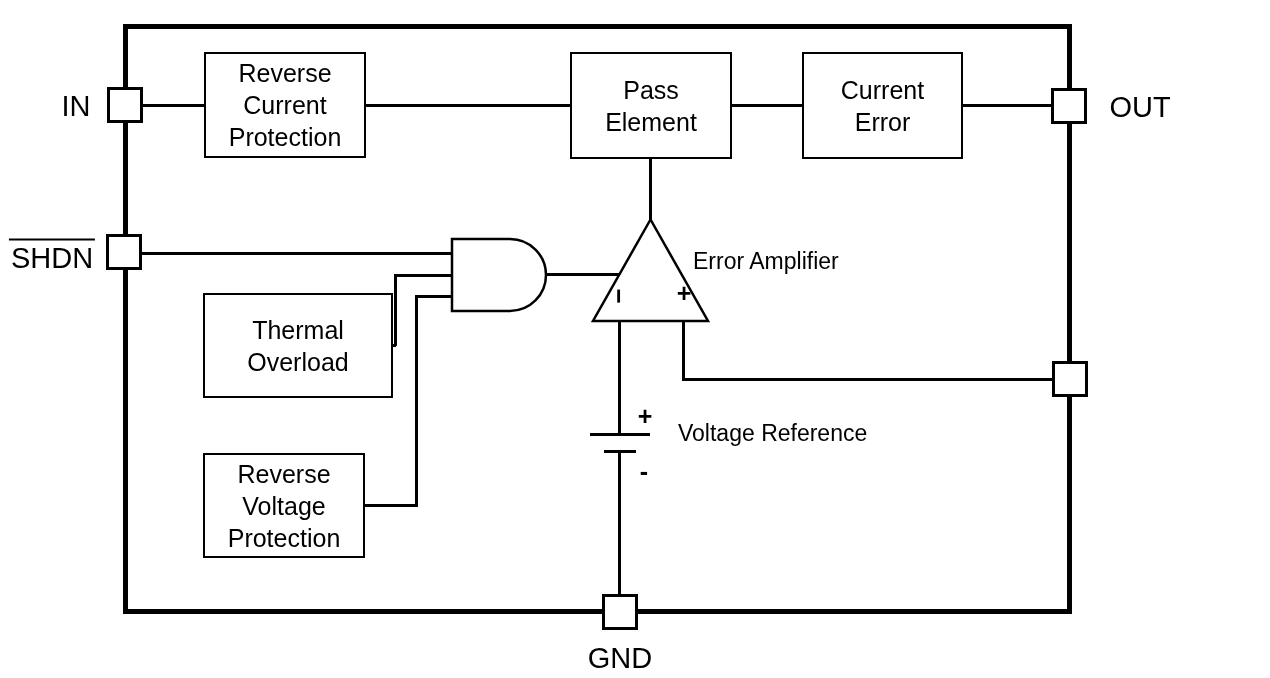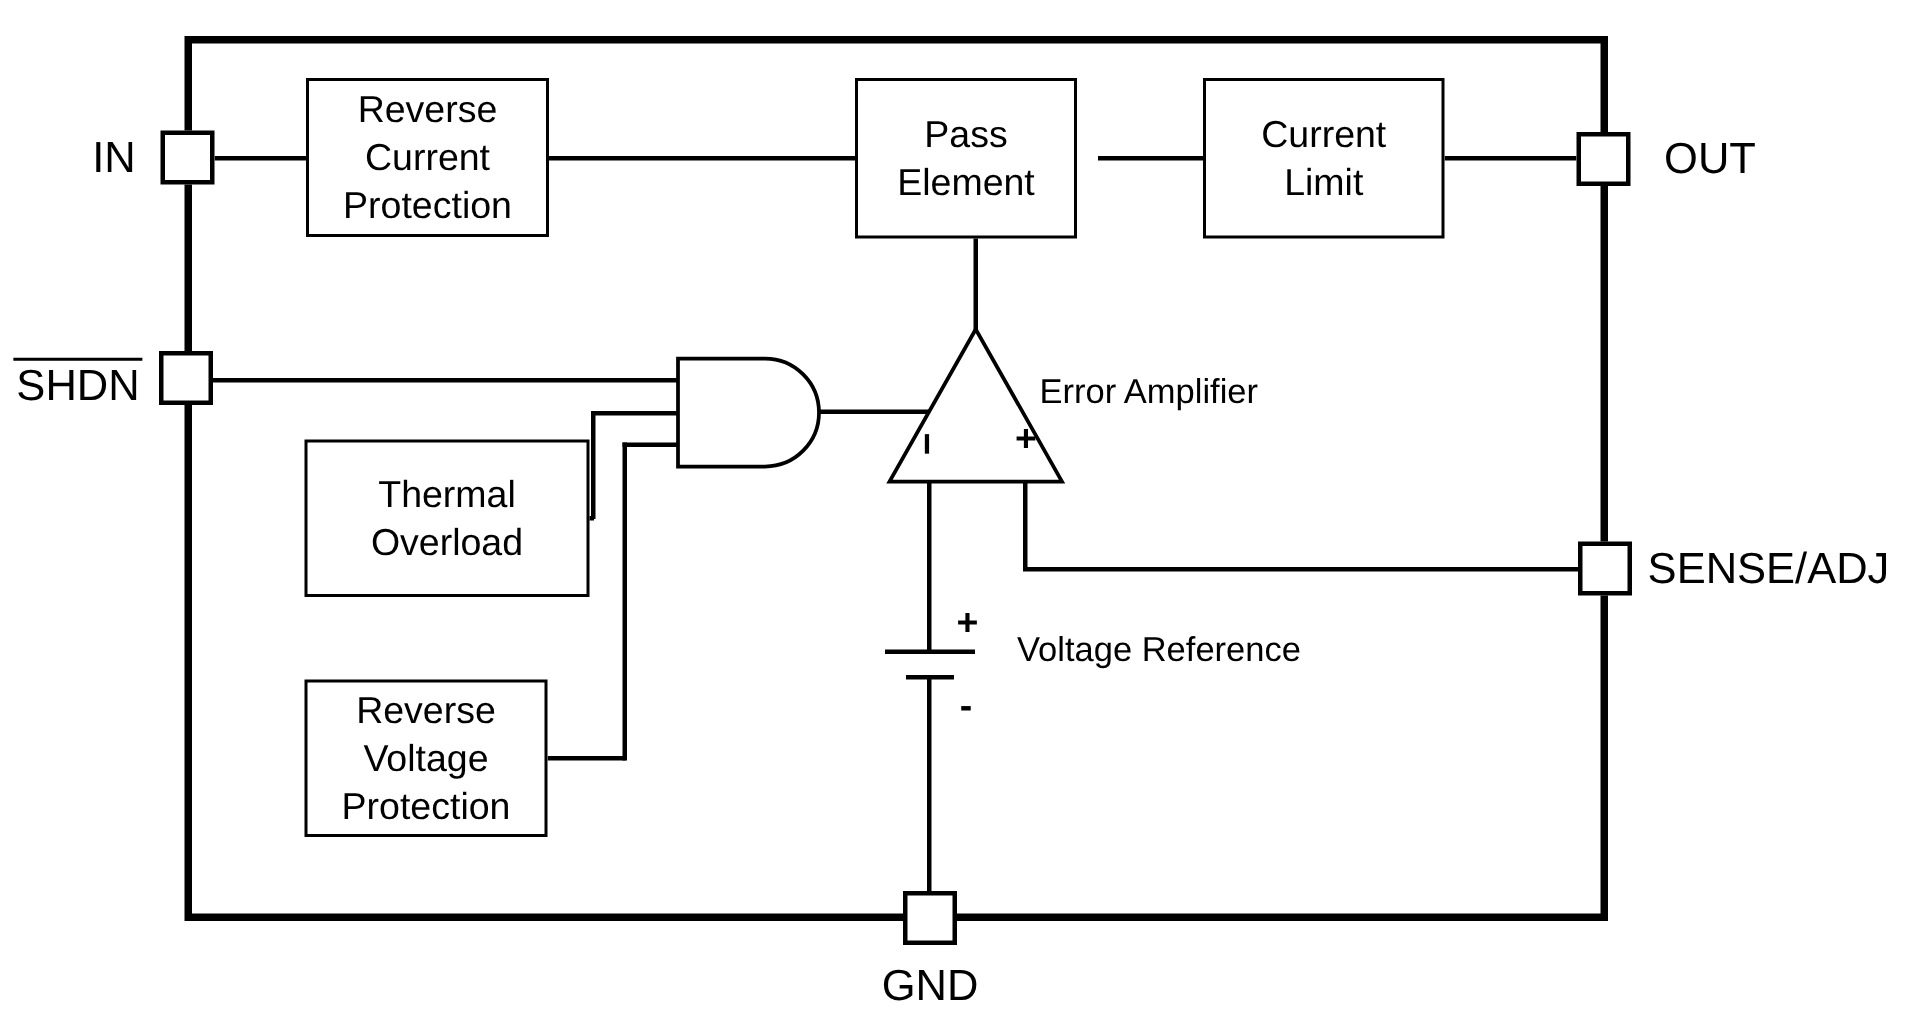--- a/index.html
+++ b/index.html
@@ -63,27 +63,27 @@
   <div class="wire" style="left:682px;top:378px;width:370px;height:2.5px"></div>
 
   <div class="wire" style="left:590px;top:433px;width:60px;height:3px"></div>
   <div class="wire" style="left:604px;top:450px;width:32px;height:3px"></div>
 
   <div class="block" style="left:204px;top:52px;width:162px;height:106px">
     <span>Reverse</span>
     <span>Current</span>
     <span>Protection</span>
   </div>
-  <div class="block" style="left:570px;top:52px;width:148px;height:107px">
+  <div class="block" style="left:570px;top:52px;width:162px;height:107px">
     <span>Pass</span>
     <span>Element</span>
   </div>
   <div class="block" style="left:802px;top:52px;width:161px;height:107px">
     <span>Current</span>
-    <span>Limit</span>
+    <span>Error</span>
   </div>
   <div class="block" style="left:203px;top:293px;width:190px;height:105px">
     <span>Thermal</span>
     <span>Overload</span>
   </div>
   <div class="block" style="left:203px;top:453px;width:162px;height:105px">
     <span>Reverse</span>
     <span>Voltage</span>
     <span>Protection</span>
   </div>
@@ -95,21 +95,20 @@
 
   <div class="pin" style="left:107px;top:87px"></div>
   <div class="pin" style="left:106px;top:234px"></div>
   <div class="pin" style="left:1051px;top:88px"></div>
   <div class="pin" style="left:1052px;top:361px"></div>
   <div class="pin" style="left:602px;top:594px"></div>
 
   <span class="lbl" style="left:76px;top:106px">IN</span>
   <span class="lbl" style="left:52px;top:258px"><span class="overline">SHDN</span></span>
   <span class="lbl" style="left:1140px;top:107px">OUT</span>
-  <span class="lbl" style="left:1179px;top:380px">SENSE/ADJ</span>
   <span class="lbl" style="left:620px;top:658px">GND</span>
 
   <span class="lbl-left" style="left:693px;top:261px">Error Amplifier</span>
   <span class="lbl-left" style="left:678px;top:433px">Voltage Reference</span>
   <span class="amp-minus" style="left:618px;top:296px">−</span>
   <span class="lbl sign" style="left:684px;top:293px">+</span>
   <span class="lbl sign" style="left:645px;top:416px">+</span>
   <span class="lbl sign" style="left:644px;top:471px">-</span>
 
 </div>

